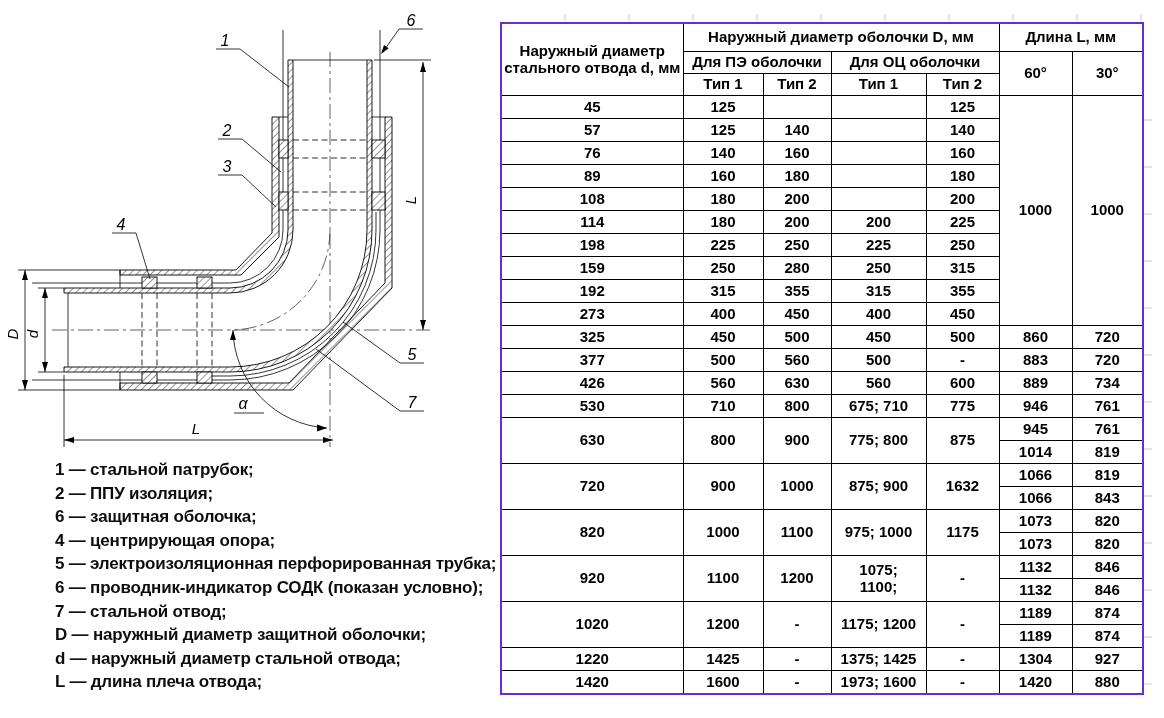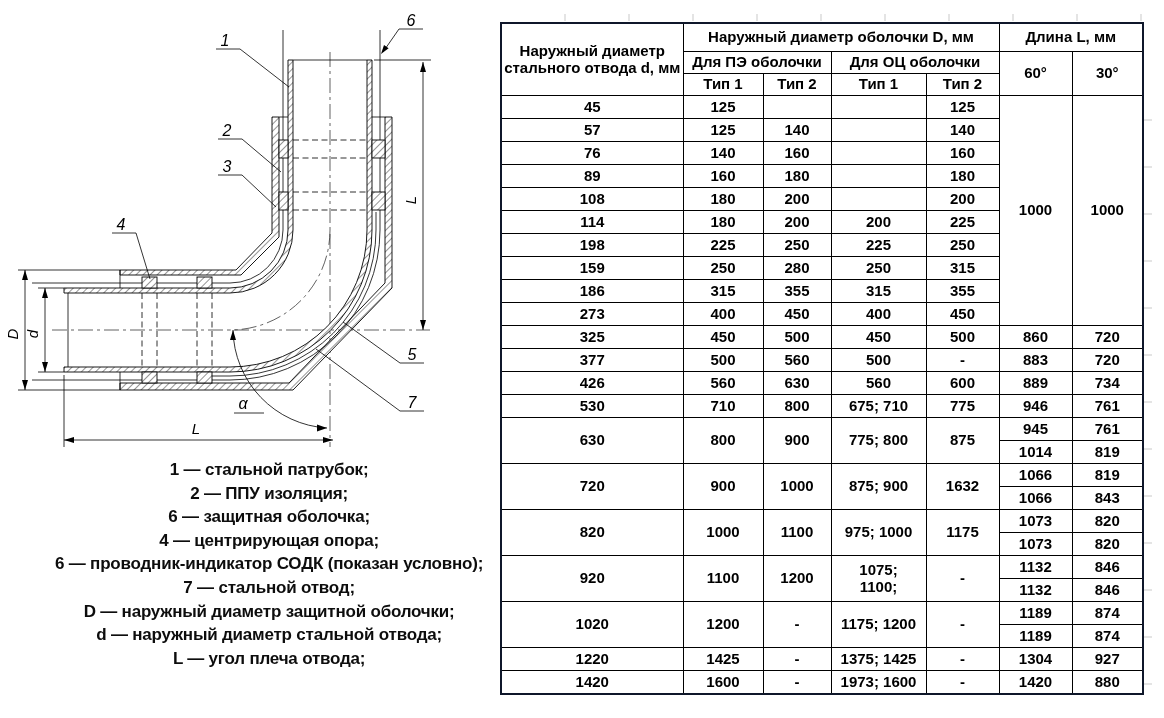--- a/index.html
+++ b/index.html
@@ -10,27 +10,27 @@
   .thin{stroke:#000;stroke-width:0.8;fill:none;}
   .hatched{fill:url(#hatch);stroke:#000;stroke-width:0.9;}
   .dash{stroke:#1a1a1a;stroke-width:0.9;fill:none;stroke-dasharray:6 3.5;}
   .cl{stroke:#3a3a3a;stroke-width:0.8;fill:none;stroke-dasharray:15 4 3 4;}
   .lbl{font:italic 16px "Liberation Sans",sans-serif;fill:#000;}
   .dimlbl{font:italic 15px "Liberation Sans",sans-serif;fill:#000;}
   .arr{fill:#000;stroke:none;}
   .gray{stroke:#c9c9c9;stroke-width:1;}
   
   .legend{position:absolute;left:55px;top:458px;font-weight:bold;font-size:17px;
-          letter-spacing:-0.2px;line-height:23.6px;white-space:nowrap;color:#0d0d0d;text-align:center;}
+          letter-spacing:-0.2px;line-height:23.6px;white-space:nowrap;color:#0d0d0d;}
   
   .spec-table{position:absolute;left:500px;top:22px;border-collapse:collapse;table-layout:fixed;
               font-family:"Liberation Sans",sans-serif;font-weight:bold;font-size:15px;color:#000;}
   .spec-table th,.spec-table td{border:1.4px solid #000;text-align:center;vertical-align:middle;
               padding:0 2px;line-height:1.12;white-space:pre-line;overflow:hidden;}
-  .spec-table{border:2px solid #0f172a;}
+  .spec-table{border:2px solid #6d28d9;}
   .spec-table thead tr.r1 th{height:27px;}
   .spec-table thead tr.r2 th{height:21px;}
   .spec-table thead tr.r3 th{height:21px;}
   .spec-table tbody td{height:22px;}
 </style>
 </head>
 <body>
 
 <div class="page">
 
@@ -192,25 +192,26 @@
         <line x1="1144" y1="637" x2="1152" y2="637"></line>
       <line x1="1144" y1="684" x2="1152" y2="684"></line>
     </g>
   </svg>
 
   <div class="legend">
     <div>1 — стальной патрубок;</div>
     <div>2 — ППУ изоляция;</div>
     <div>6 — защитная оболочка;</div>
     <div>4 — центрирующая опора;</div>
+    <div>5 — электроизоляционная перфорированная трубка;</div>
     <div>6 — проводник-индикатор СОДК (показан условно);</div>
     <div>7 — стальной отвод;</div>
     <div>D — наружный диаметр защитной оболочки;</div>
     <div>d — наружный диаметр стальной отвода;</div>
-    <div>L — угол плеча отвода;</div>
+    <div>L — длина плеча отвода;</div>
   </div>
 
   <table class="spec-table">
     <colgroup>
       <col style="width:182px">
         <col style="width:80px">
         <col style="width:68px">
       <col style="width:95px">
         <col style="width:73px">
         <col style="width:73px">
@@ -288,21 +289,21 @@
           <td>250</td>
         </tr>
         <tr>
           <td>159</td>
           <td>250</td>
           <td>280</td>
           <td>250</td>
           <td>315</td>
         </tr>
         <tr>
-          <td>186</td>
+          <td>192</td>
           <td>315</td>
           <td>355</td>
           <td>315</td>
           <td>355</td>
         </tr>
         <tr>
           <td>273</td>
           <td>400</td>
           <td>450</td>
           <td>400</td>

